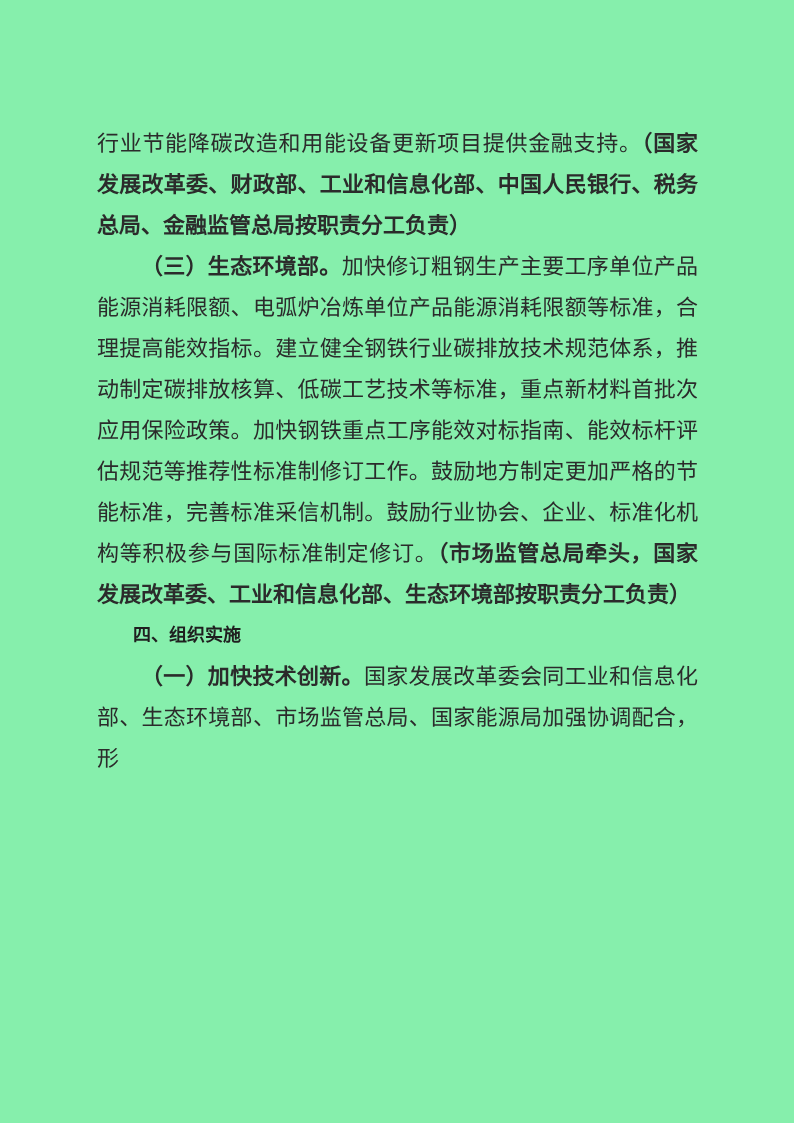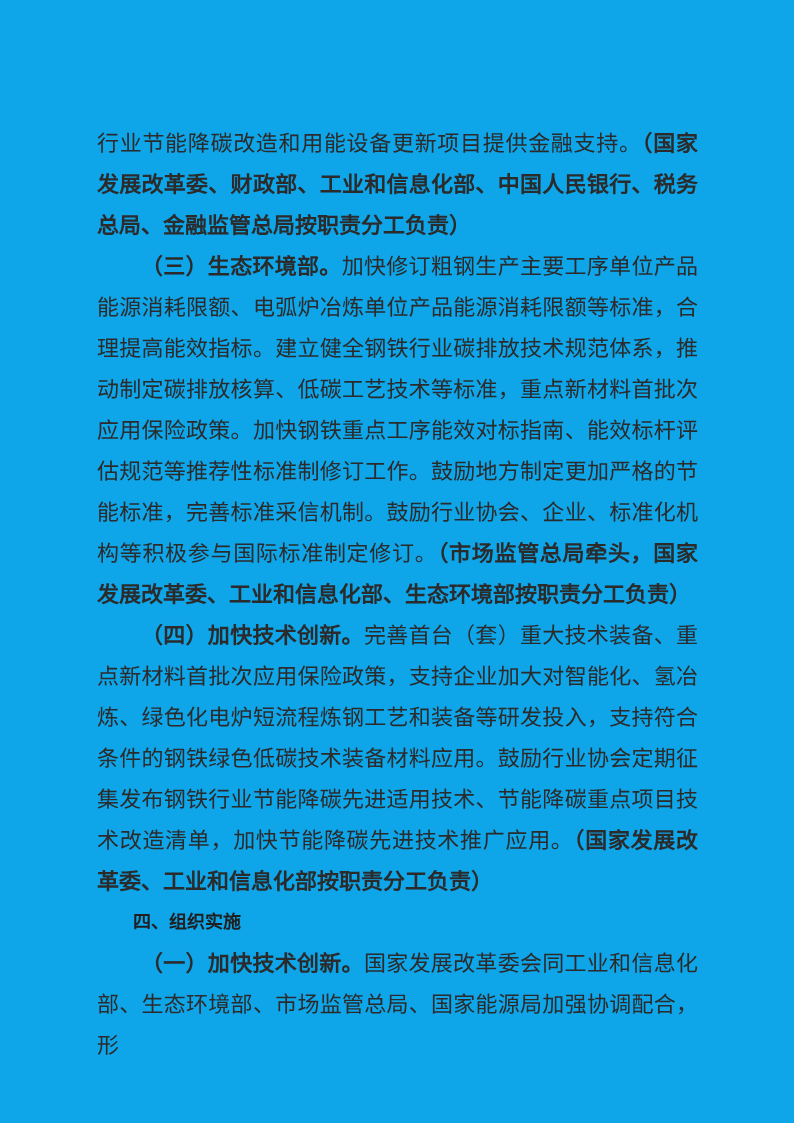--- a/index.html
+++ b/index.html
@@ -4,21 +4,21 @@
 <style>
   html, body {
     margin: 0;
     padding: 0;
     background: #ffffff;
   }
   .page {
     position: relative;
     width: 794px;
     height: 1123px;
-    background: #0ea5e9;
+    background: #86efac;
     overflow: hidden;
     font-family: "Liberation Serif", serif;
   }
   .content {
     position: absolute;
     left: 97px;
     top: 123px;
     width: 601px;
     font-size: 22px;
     line-height: 41px;
@@ -59,20 +59,19 @@
 </head>
 <body>
 
 <div class="page">
   <div class="content">
 
     <p class="para no-indent"><span class="t-regular">行业节能降碳改造和用能设备更新项目提供金融支持。</span><span class="t-attrib">（国家发展改革委、财政部、工业和信息化部、中国人民银行、税务总局、金融监管总局按职责分工负责）</span></p>
 
     <p class="para"><span class="t-lead">（三）生态环境部。</span><span class="t-regular">加快修订粗钢生产主要工序单位产品能源消耗限额、电弧炉冶炼单位产品能源消耗限额等标准，合理提高能效指标。建立健全钢铁行业碳排放技术规范体系，推动制定碳排放核算、低碳工艺技术等标准，重点新材料首批次应用保险政策。加快钢铁重点工序能效对标指南、能效标杆评估规范等推荐性标准制修订工作。鼓励地方制定更加严格的节能标准，完善标准采信机制。鼓励行业协会、企业、标准化机构等积极参与国际标准制定修订。</span><span class="t-attrib">（市场监管总局牵头，国家发展改革委、工业和信息化部、生态环境部按职责分工负责）</span></p>
 
-    <p class="para"><span class="t-lead">（四）加快技术创新。</span><span class="t-regular">完善首台（套）重大技术装备、重点新材料首批次应用保险政策，支持企业加大对智能化、氢冶炼、绿色化电炉短流程炼钢工艺和装备等研发投入，支持符合条件的钢铁绿色低碳技术装备材料应用。鼓励行业协会定期征集发布钢铁行业节能降碳先进适用技术、节能降碳重点项目技术改造清单，加快节能降碳先进技术推广应用。</span><span class="t-attrib">（国家发展改革委、工业和信息化部按职责分工负责）</span></p>
 
     <h2 class="section-heading">四、组织实施</h2>
 
     <p class="para"><span class="t-lead">（一）加快技术创新。</span><span class="t-regular">国家发展改革委会同工业和信息化部、生态环境部、市场监管总局、国家能源局加强协调配合，形</span></p>
 
   </div>
 </div>
 
 </body></html>

